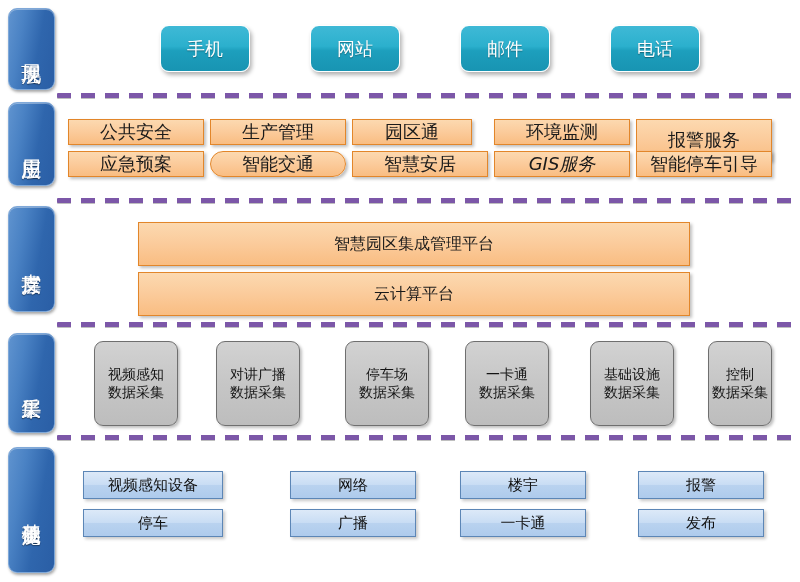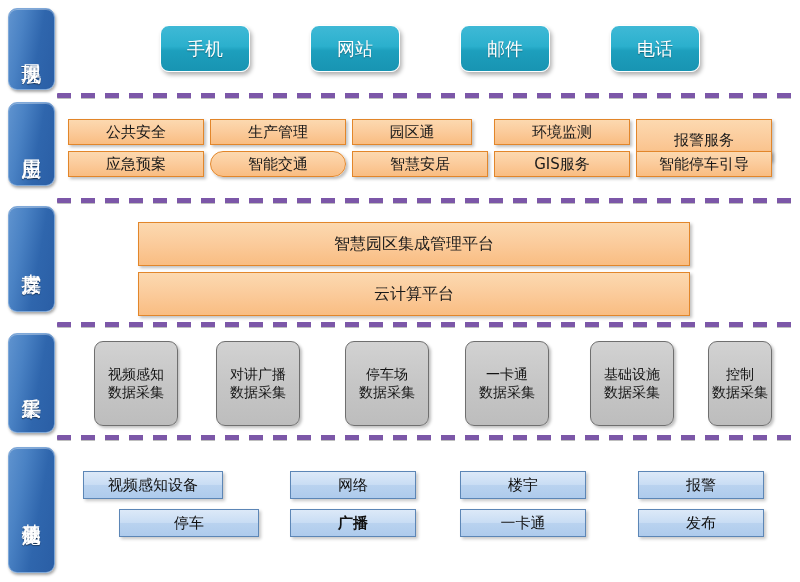--- a/index.html
+++ b/index.html
@@ -58,21 +58,21 @@
     box-sizing:border-box;
   }
 
   
   .orange-box{
     position:absolute;
     background:linear-gradient(180deg,#fcd9b0 0%,#fbcb9b 50%,#f9bd82 100%);
     border:1px solid #e2862a;
     box-shadow:2px 2px 3px rgba(0,0,0,.25);
     display:flex;align-items:center;justify-content:center;
-    font-size:15px;color:#1a1a1a;
+    font-size:18px;color:#1a1a1a;
     box-sizing:border-box;
   }
   .orange-wide{font-size:16px;}
 
   
   .gray-box{
     position:absolute;
     border-radius:9px;
     background:linear-gradient(180deg,#d2d2d2 0%,#c6c6c6 50%,#bdbdbd 100%);
     border:1.5px solid #6f6f6f;
@@ -150,21 +150,21 @@
   <div class="orange-box" style="left:352px;top:119px;width:120px;height:26px;">
     <span>园区通</span>
   </div>
   <div class="orange-box" style="left:352px;top:151px;width:136px;height:26px;">
     <span>智慧安居</span>
   </div>
 
   <div class="orange-box" style="left:494px;top:119px;width:136px;height:26px;">
     <span>环境监测</span>
   </div>
-  <div class="orange-box" style="left:494px;top:151px;width:136px;height:26px;">
+  <div class="orange-box" style="left:494px;top:151px;width:136px;height:26px;font-style:italic;">
     <span>GIS服务</span>
   </div>
 
   <div class="orange-box" style="left:636px;top:119px;width:136px;height:42px;">
     <span>报警服务</span>
   </div>
   <div class="orange-box" style="left:636px;top:151px;width:136px;height:26px;">
     <span>智能停车引导</span>
   </div>
 
@@ -208,28 +208,28 @@
   <div class="gray-box" style="left:708px;top:341px;width:64px;height:85px;">
     <span>
       <span>控制</span><br>
       <span>数据采集</span>
     </span>
   </div>
 
   <div class="blue-box" style="left:83px;top:471px;width:140px;height:28px;">
     <span>视频感知设备</span>
   </div>
-  <div class="blue-box" style="left:83px;top:509px;width:140px;height:28px;margin-left:36px;">
+  <div class="blue-box" style="left:83px;top:509px;width:140px;height:28px;">
     <span>停车</span>
   </div>
 
   <div class="blue-box" style="left:290px;top:471px;width:126px;height:28px;">
     <span>网络</span>
   </div>
-  <div class="blue-box" style="left:290px;top:509px;width:126px;height:28px;font-weight:bold;">
+  <div class="blue-box" style="left:290px;top:509px;width:126px;height:28px;">
     <span>广播</span>
   </div>
 
   <div class="blue-box" style="left:460px;top:471px;width:126px;height:28px;">
     <span>楼宇</span>
   </div>
   <div class="blue-box" style="left:460px;top:509px;width:126px;height:28px;">
     <span>一卡通</span>
   </div>
 

